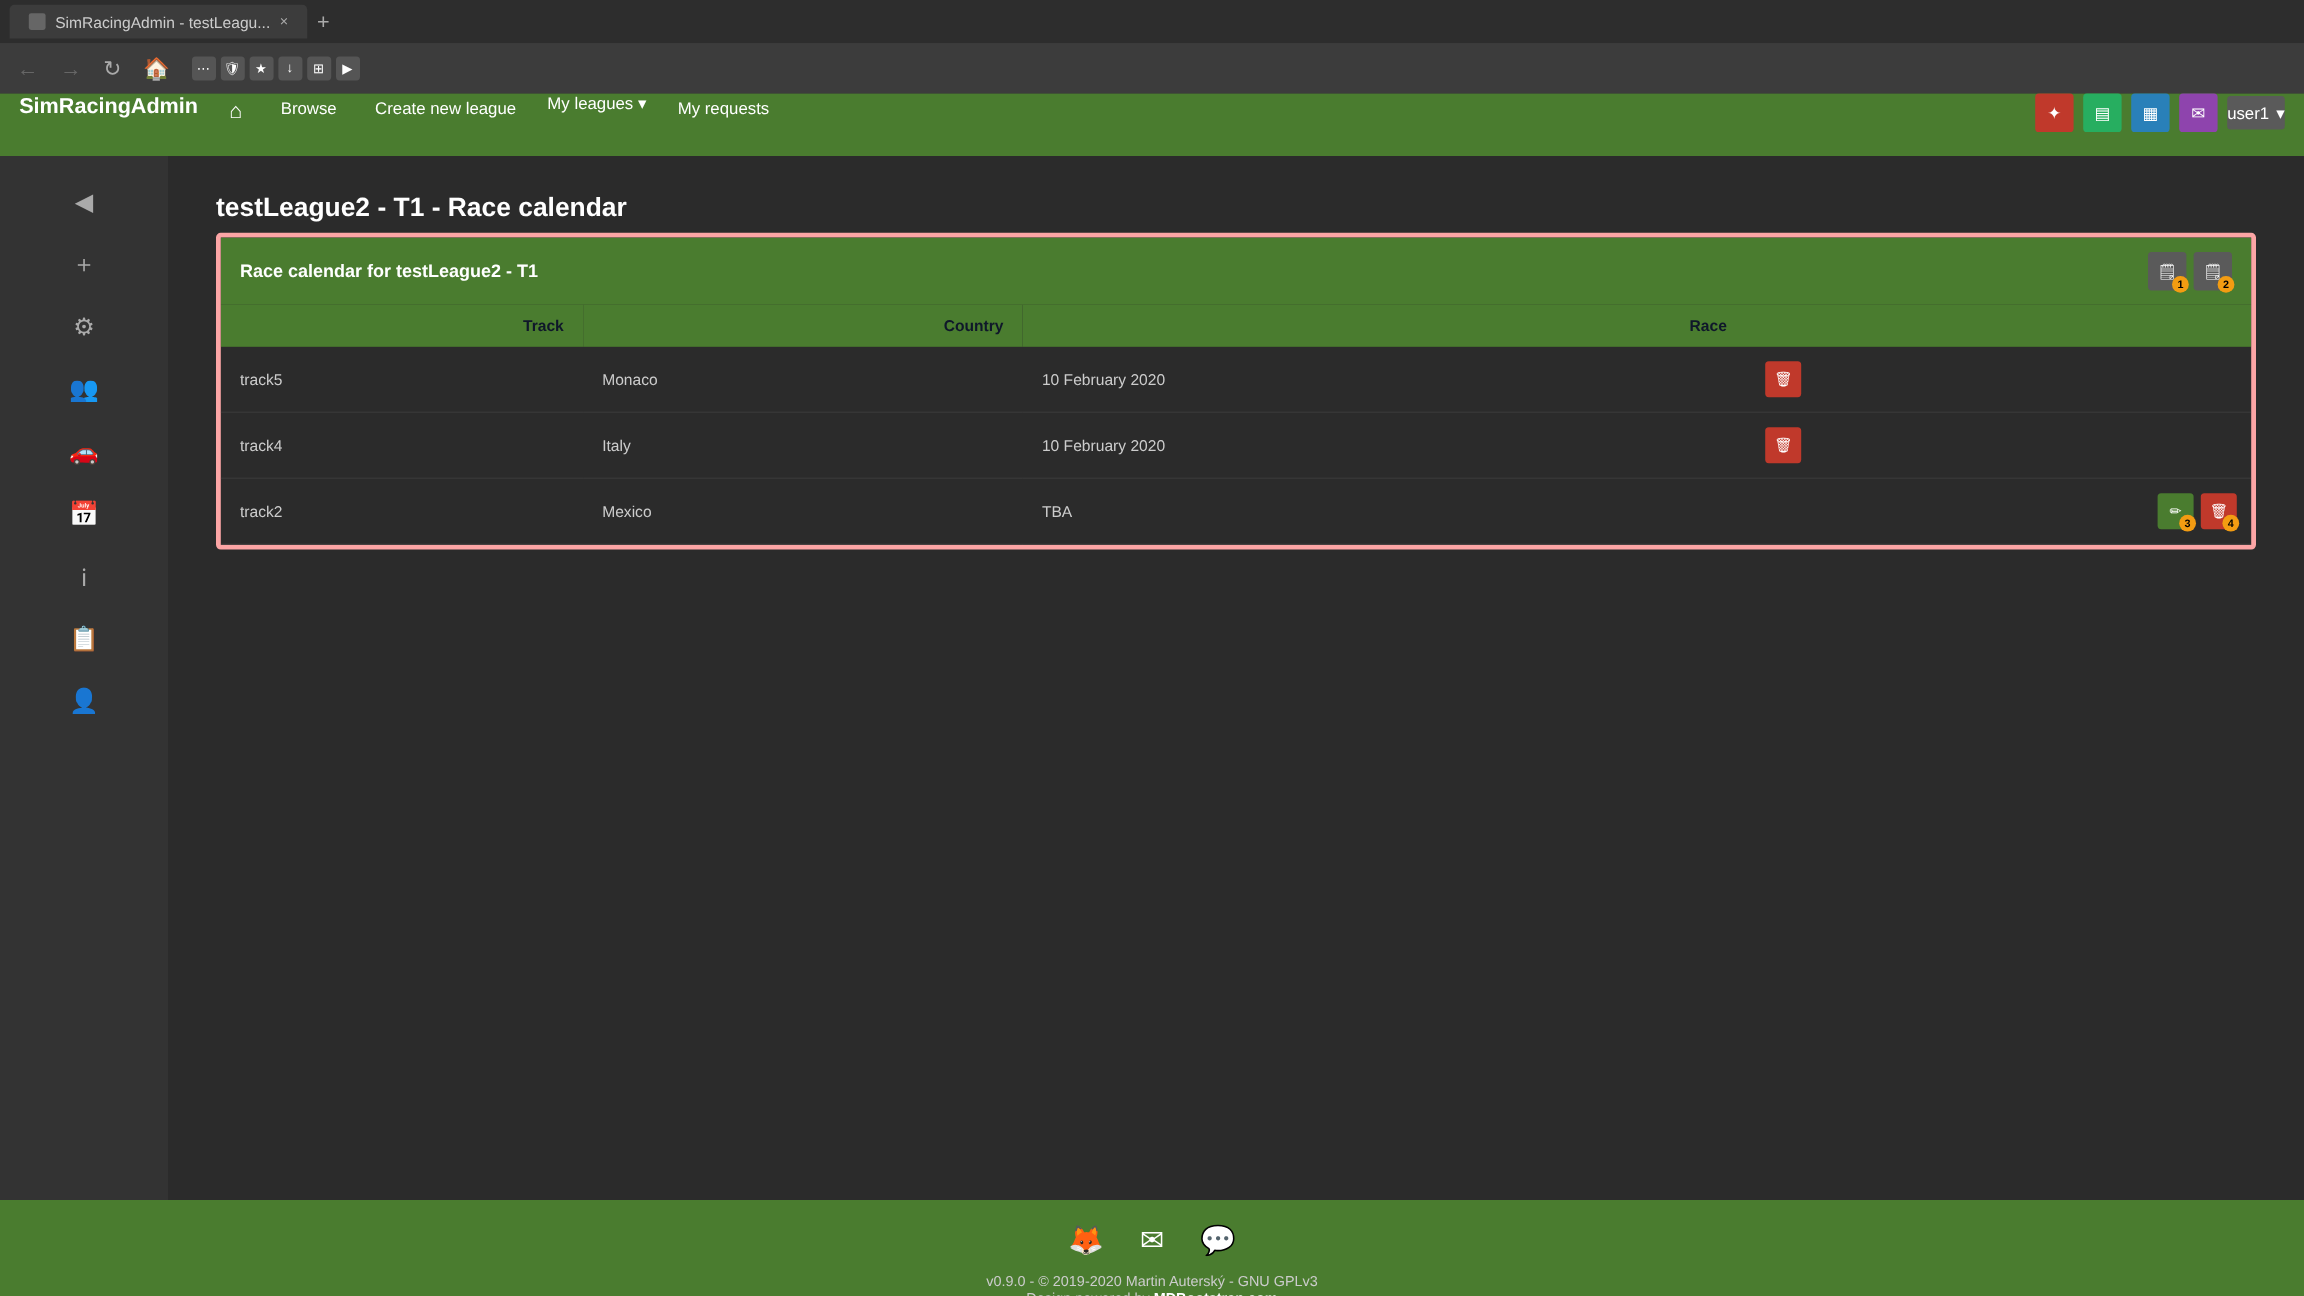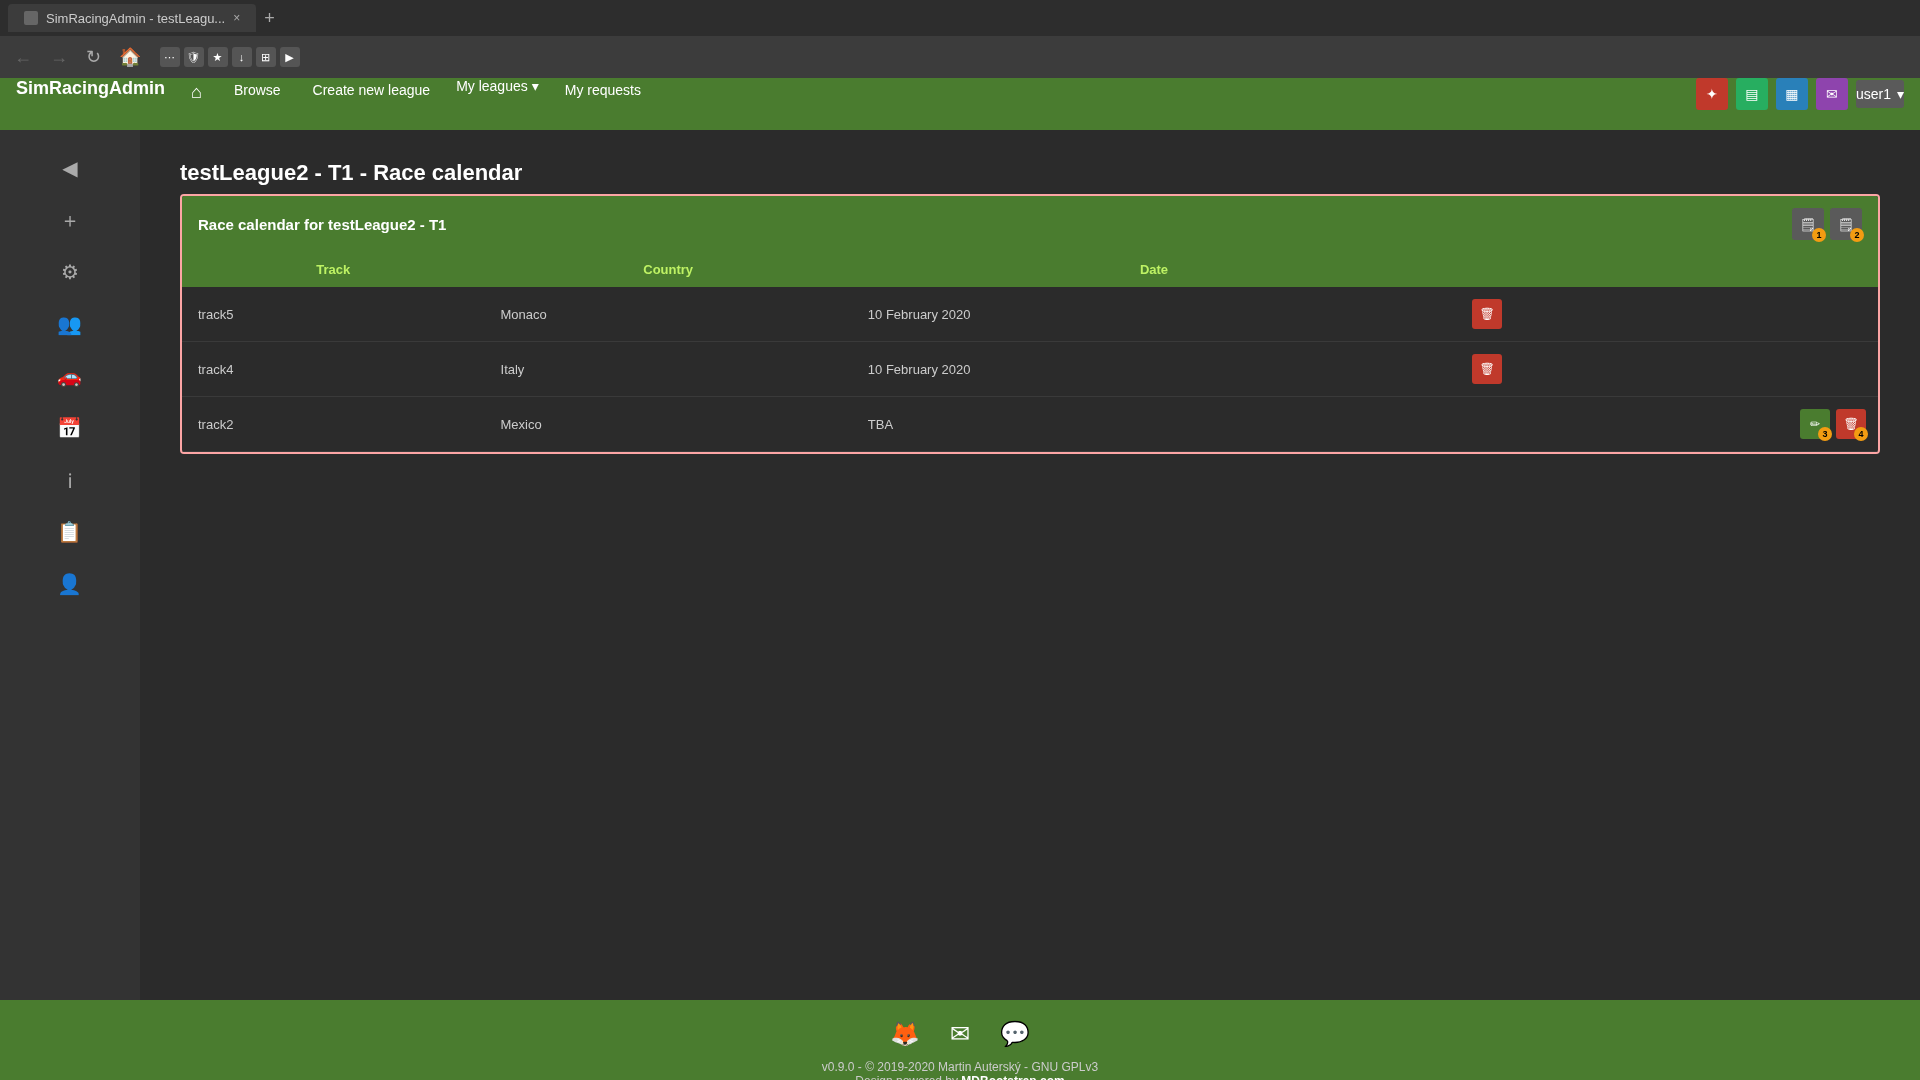--- a/index.html
+++ b/index.html
@@ -36,31 +36,31 @@
 
     
     .sidebar { width: 140px; background: #333; display: flex; flex-direction: column; align-items: center; padding: 16px 0; gap: 8px; }
     .sidebar-icon { width: 44px; height: 44px; display: flex; align-items: center; justify-content: center; font-size: 20px; color: #aaa; cursor: pointer; border-radius: 4px; }
 
     
     .content { flex: 1; padding: 30px 40px; }
     .page-title { font-size: 22px; font-weight: bold; color: #fff; margin-bottom: 8px; }
 
     
-    .calendar-card { background: #2b2b2b; border: 2px solid #fca5a5; border-radius: 4px; overflow: hidden; }
+    .calendar-card { background: #2b2b2b; border: 4px solid #fca5a5; border-radius: 4px; overflow: hidden; }
     .calendar-header { background: #4a7c2f; padding: 12px 16px; display: flex; align-items: center; justify-content: space-between; }
     .calendar-header-title { color: #fff; font-size: 15px; font-weight: bold; }
     .header-btns { display: flex; gap: 6px; align-items: center; }
     .header-btn { background: #5a5a5a; border: none; color: #fff; width: 32px; height: 32px; border-radius: 3px; cursor: pointer; font-size: 13px; display: flex; align-items: center; justify-content: center; position: relative; }
     .header-btn .badge { position: absolute; bottom: -2px; right: -2px; background: #f39c12; color: #000; font-size: 9px; font-weight: bold; border-radius: 50%; width: 14px; height: 14px; display: flex; align-items: center; justify-content: center; }
 
     
     .race-table { width: 100%; border-collapse: collapse; }
     .race-table thead tr { background: #4a7c2f; }
-    .race-table thead th { color: #bef264; font-weight: bold; padding: 10px 16px; text-align: center; font-size: 13px; }
+    .race-table thead th { color: #0f172a; font-weight: bold; padding: 10px 16px; text-align: right; font-size: 13px; }
     .race-table tbody tr { border-bottom: 1px solid #3a3a3a; }
     .race-table tbody td { padding: 12px 16px; color: #ccc; font-size: 13px; }
     .action-cell { text-align: right; padding-right: 12px !important; }
     .action-cell-double { display: flex; justify-content: flex-end; gap: 6px; align-items: center; }
     .del-btn { background: #c0392b; border: none; color: #fff; width: 30px; height: 30px; border-radius: 3px; cursor: pointer; font-size: 12px; display: flex; align-items: center; justify-content: center; position: relative; }
     .del-btn .badge { position: absolute; bottom: -2px; right: -2px; background: #f39c12; color: #000; font-size: 9px; font-weight: bold; border-radius: 50%; width: 14px; height: 14px; display: flex; align-items: center; justify-content: center; }
     .edit-btn { background: #4a7c2f; border: none; color: #fff; width: 30px; height: 30px; border-radius: 3px; cursor: pointer; font-size: 12px; display: flex; align-items: center; justify-content: center; position: relative; }
     .edit-btn .badge { position: absolute; bottom: -2px; right: -2px; background: #f39c12; color: #000; font-size: 9px; font-weight: bold; border-radius: 50%; width: 14px; height: 14px; display: flex; align-items: center; justify-content: center; }
 
     
@@ -153,21 +153,21 @@
             <span class="badge">2</span>
           </button>
         </div>
       </div>
 
       <table class="race-table">
         <thead>
           <tr>
             <th>Track</th>
             <th>Country</th>
-            <th>Date</th>
+            <th>Race</th>
             <th></th>
           </tr>
         </thead>
         <tbody>
 
 
           <tr class="table-row">
             <td>track5</td>
             <td>Monaco</td>
             <td>10 February 2020</td>

